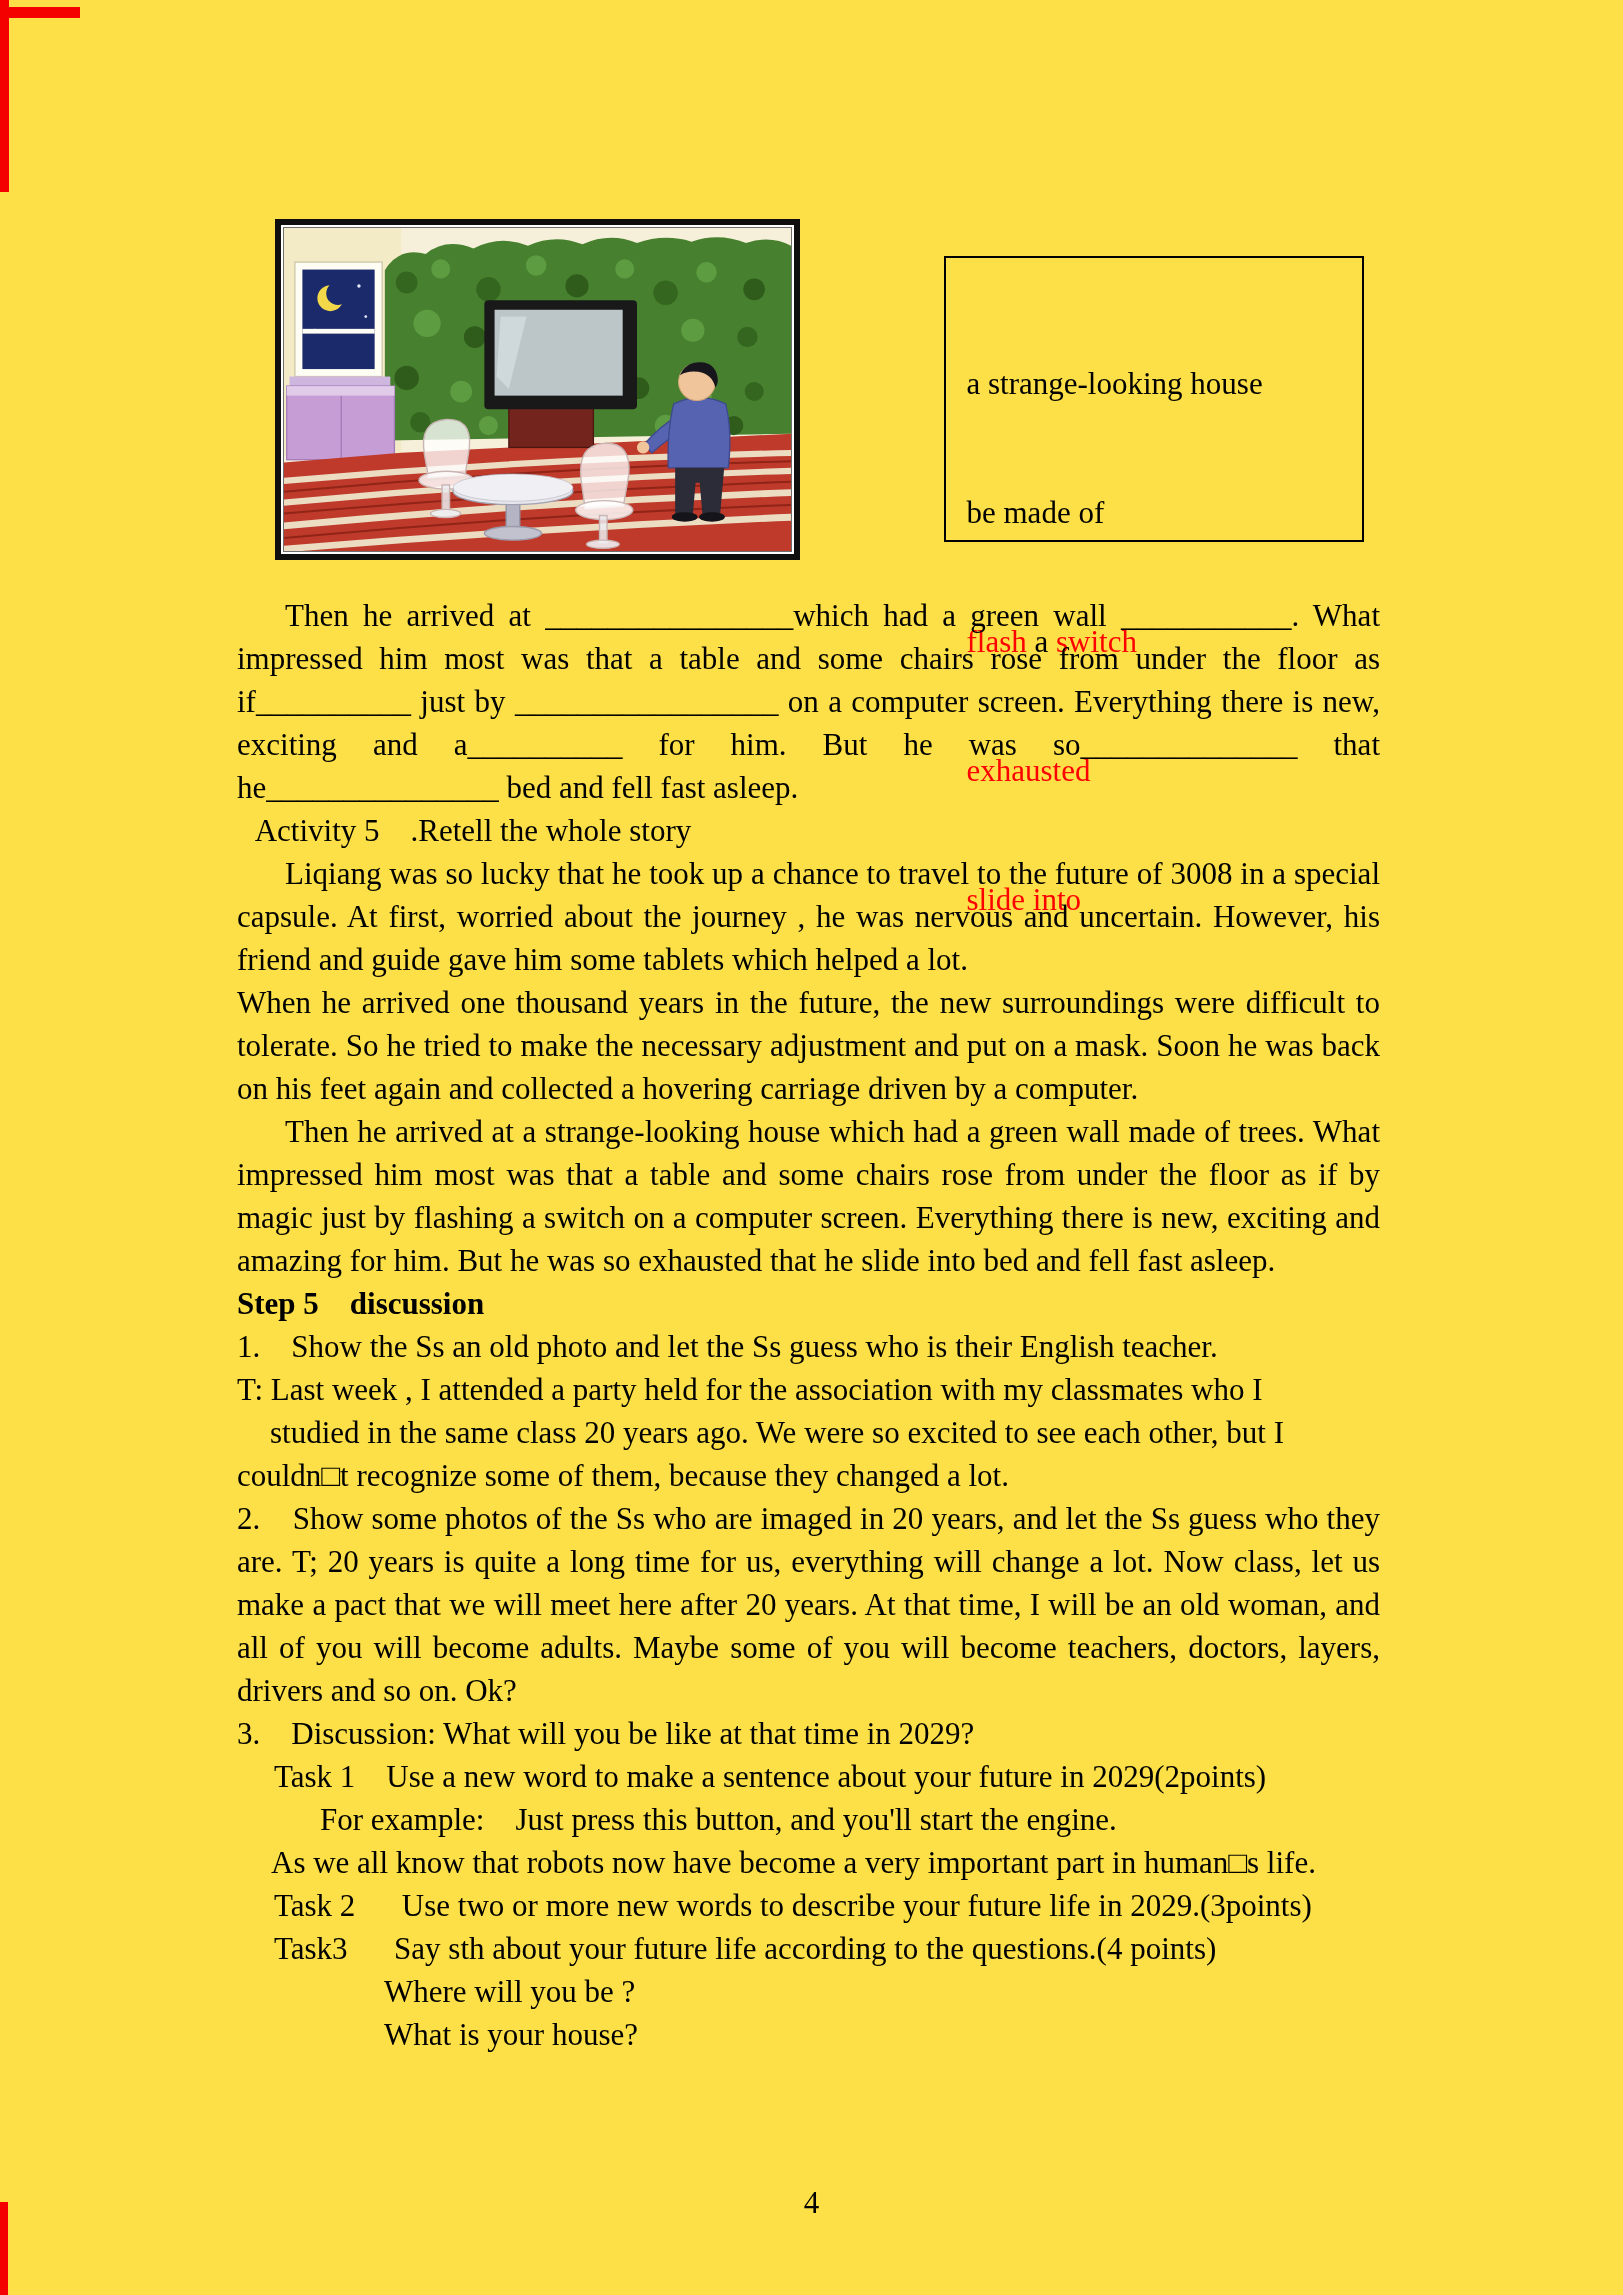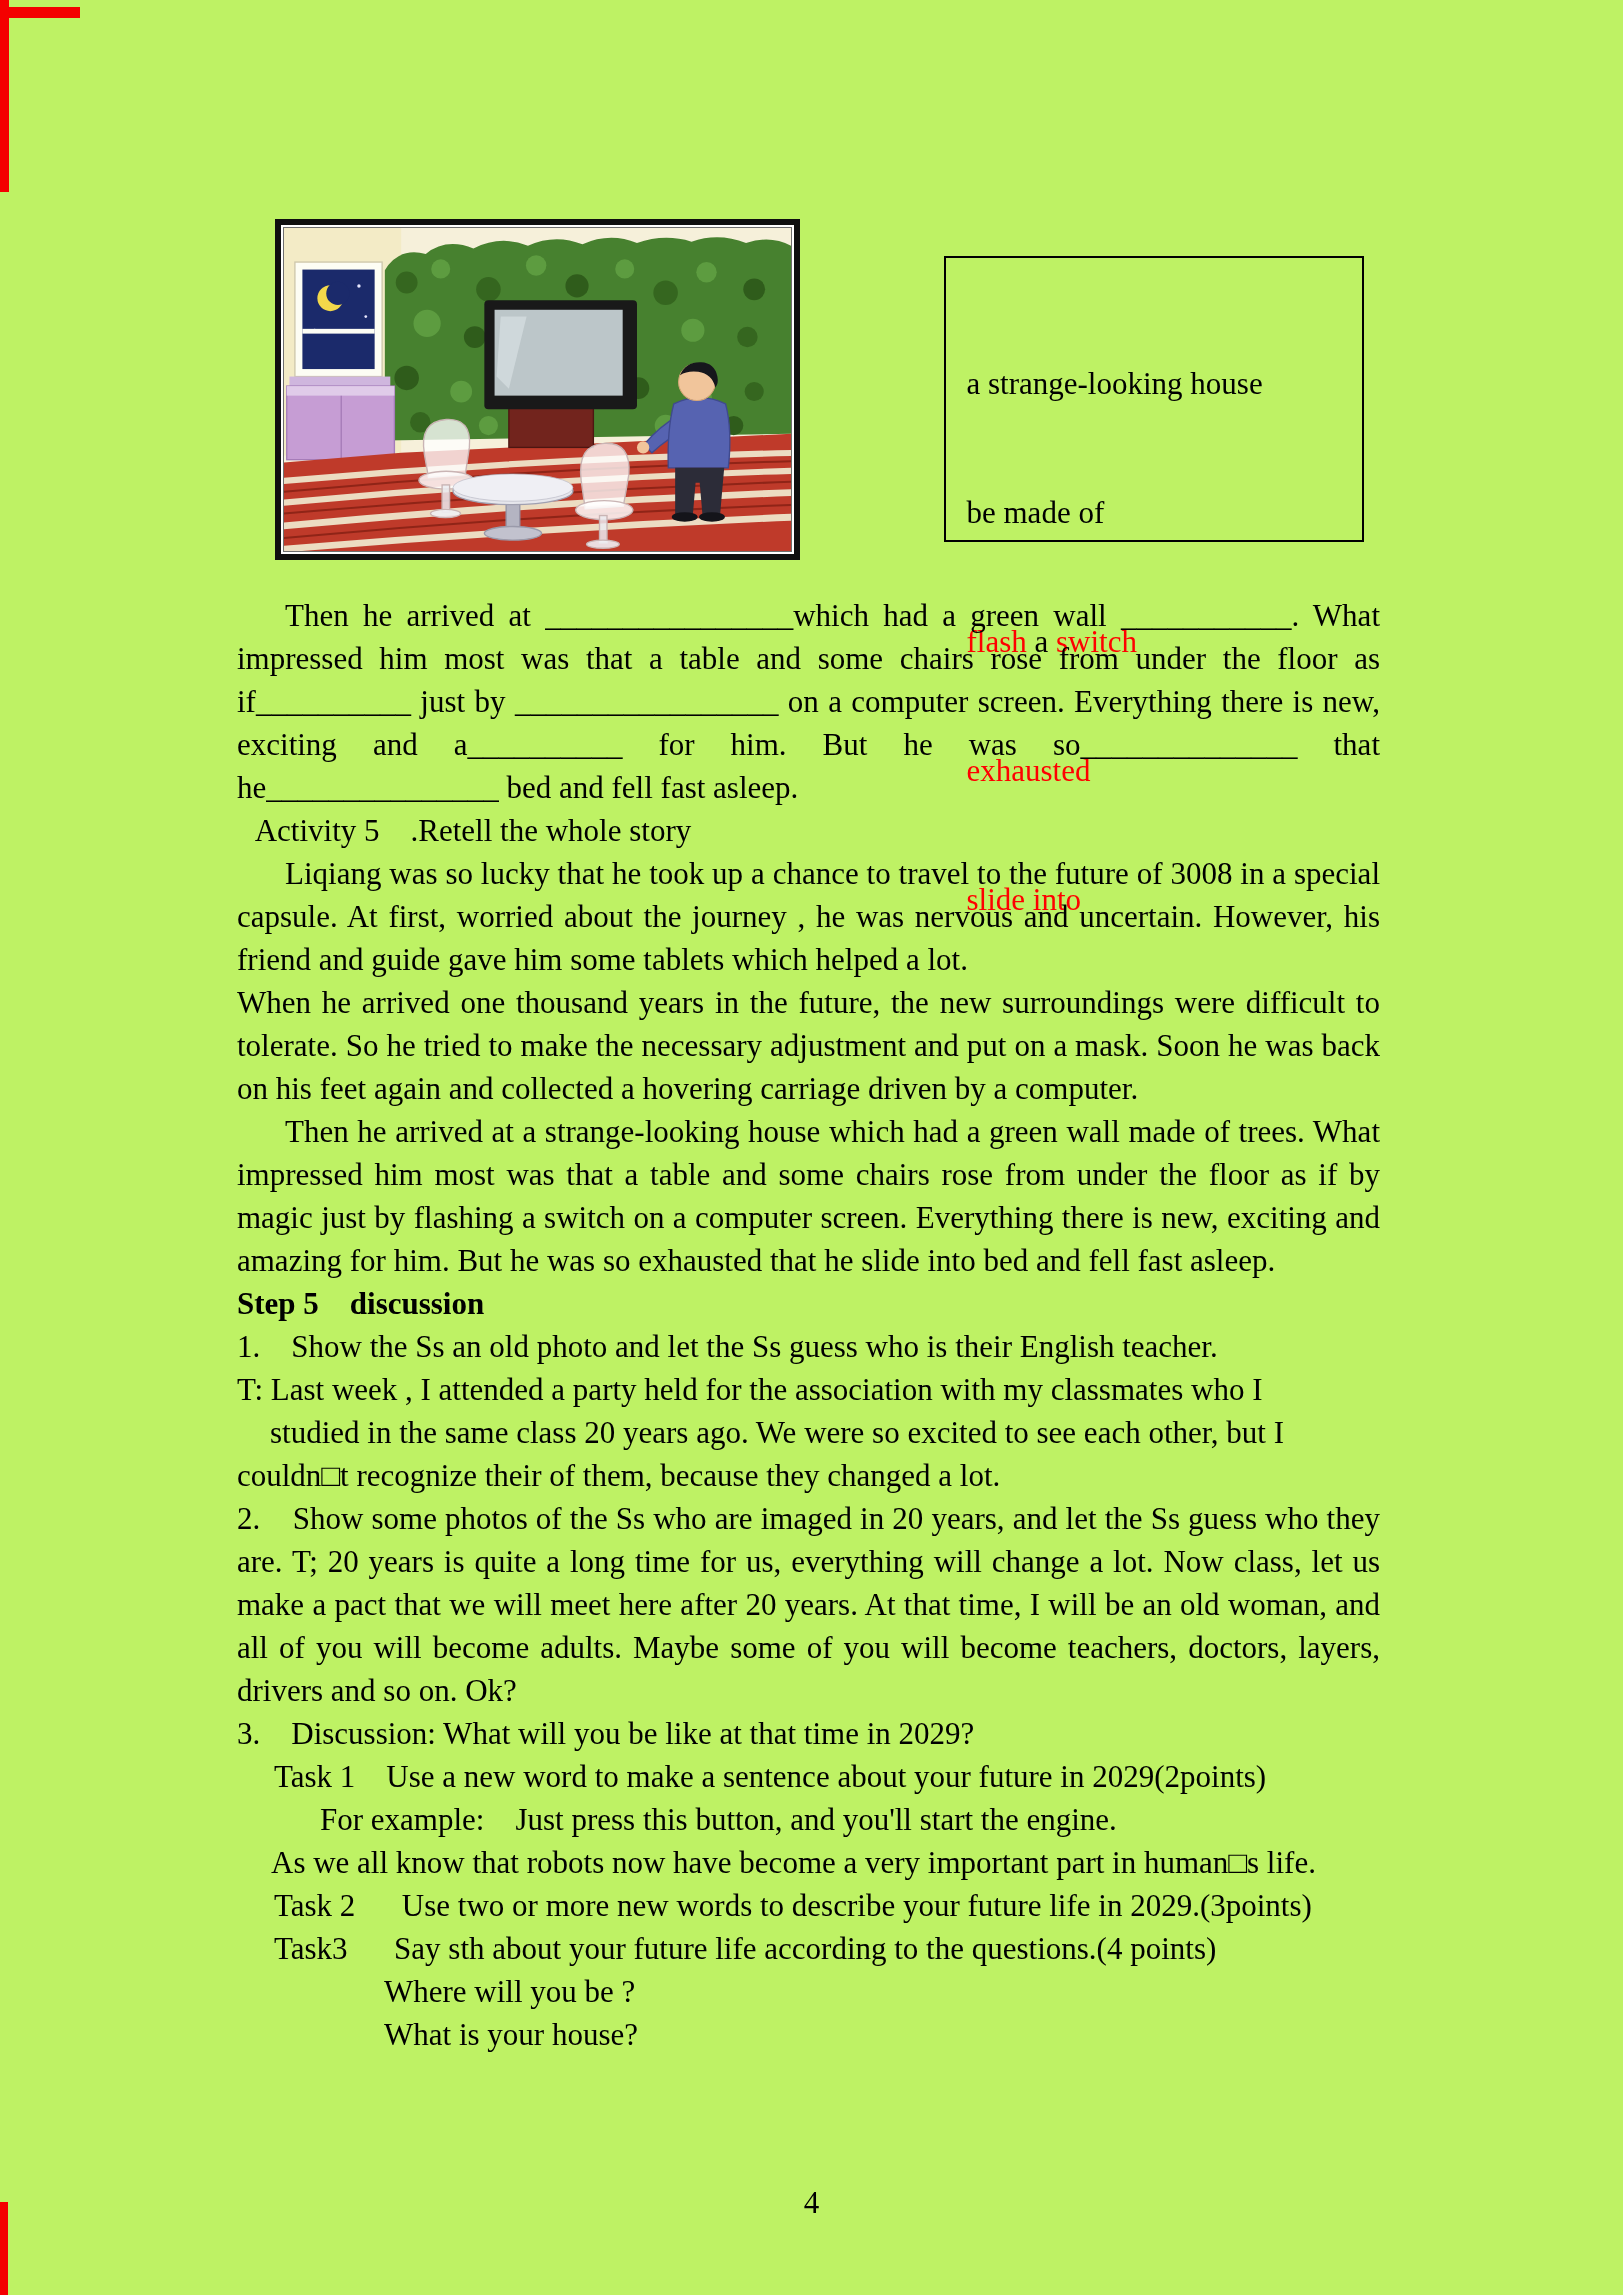--- a/index.html
+++ b/index.html
@@ -3,21 +3,21 @@
 <meta charset="utf-8">
 <style>
   * { margin:0; padding:0; box-sizing:border-box; }
   html,body { background:#ffffff; }
   body {
     width:1623px; height:2295px;
     font-family:"Liberation Serif", serif;
     color:#000;
     position:relative;
   }
-  .page { position:relative; width:1623px; height:2295px; background:#bef264; overflow:hidden; }
+  .page { position:relative; width:1623px; height:2295px; background:#fde047; overflow:hidden; }
 
   
   .edge-top    { position:absolute; left:0; top:6.8px;  width:80px; height:11.6px; background:#f40000; }
   .edge-left   { position:absolute; left:0; top:0;     width:8.9px;  height:192px; background:#f40000; }
   .edge-bleft  { position:absolute; left:0; top:2202px; width:8.2px; height:93px; background:#f40000; }
 
   
   .fig-frame {
     position:absolute; left:275px; top:219px; width:525px; height:341px;
     border:6.1px solid #0f0f0f; padding:2px; background:#fff;
@@ -186,21 +186,21 @@
   <div class="content">
     <p class="just ind">Then he arrived at ________________which had a green wall ___________. What impressed him most was that a table and some chairs rose from under the floor as if__________ just by _________________ on a computer screen. Everything there is new, exciting and a__________ for him. But he was so______________ that he_______________ bed and fell fast asleep.</p>
     <div class="pre pad-act">Activity 5    .Retell the whole story</div>
     <p class="just ind">Liqiang was so lucky that he took up a chance to travel to the future of 3008 in a special capsule. At first, worried about the journey , he was nervous and uncertain. However, his friend and guide gave him some tablets which helped a lot.</p>
     <p class="just">When he arrived one thousand years in the future, the new surroundings were difficult to tolerate. So he tried to make the necessary adjustment and put on a mask. Soon he was back on his feet again and collected a hovering carriage driven by a computer.</p>
     <p class="just ind">Then he arrived at a strange-looking house which had a green wall made of trees. What impressed him most was that a table and some chairs rose from under the floor as if by magic just by flashing a switch on a computer screen. Everything there is new, exciting and amazing for him. But he was so exhausted that he slide into bed and fell fast asleep.</p>
     <div class="pre bold">Step 5    discussion</div>
     <div class="pre">1.    Show the Ss an old photo and let the Ss guess who is their English teacher.</div>
     <div>T: Last week , I attended a party held for the association with my classmates who I</div>
     <div class="pad-cont">studied in the same class 20 years ago. We were so excited to see each other, but I</div>
-    <div>couldn□t recognize their of them, because they changed a lot.</div>
+    <div>couldn□t recognize some of them, because they changed a lot.</div>
     <p class="just">2.&nbsp;&nbsp;&nbsp; Show some photos of the Ss who are imaged in 20 years, and let the Ss guess who they are. T; 20 years is quite a long time for us, everything will change a lot. Now class, let us make a pact that we will meet here after 20 years. At that time, I will be an old woman, and all of you will become adults. Maybe some of you will become teachers, doctors, layers, drivers and so on. Ok?</p>
     <div class="pre">3.    Discussion: What will you be like at that time in 2029?</div>
     <div class="pre pad-task">Task 1    Use a new word to make a sentence about your future in 2029(2points)</div>
     <div class="pre pad-ex">For example:    Just press this button, and you'll start the engine.</div>
     <div class="pad-rob">As we all know that robots now have become a very important part in human□s life.</div>
     <div class="pre pad-task">Task 2      Use two or more new words to describe your future life in 2029.(3points)</div>
     <div class="pre pad-task">Task3      Say sth about your future life according to the questions.(4 points)</div>
     <div class="pad-q">Where will you be ?</div>
     <div class="pad-q">What is your house?</div>
   </div>

